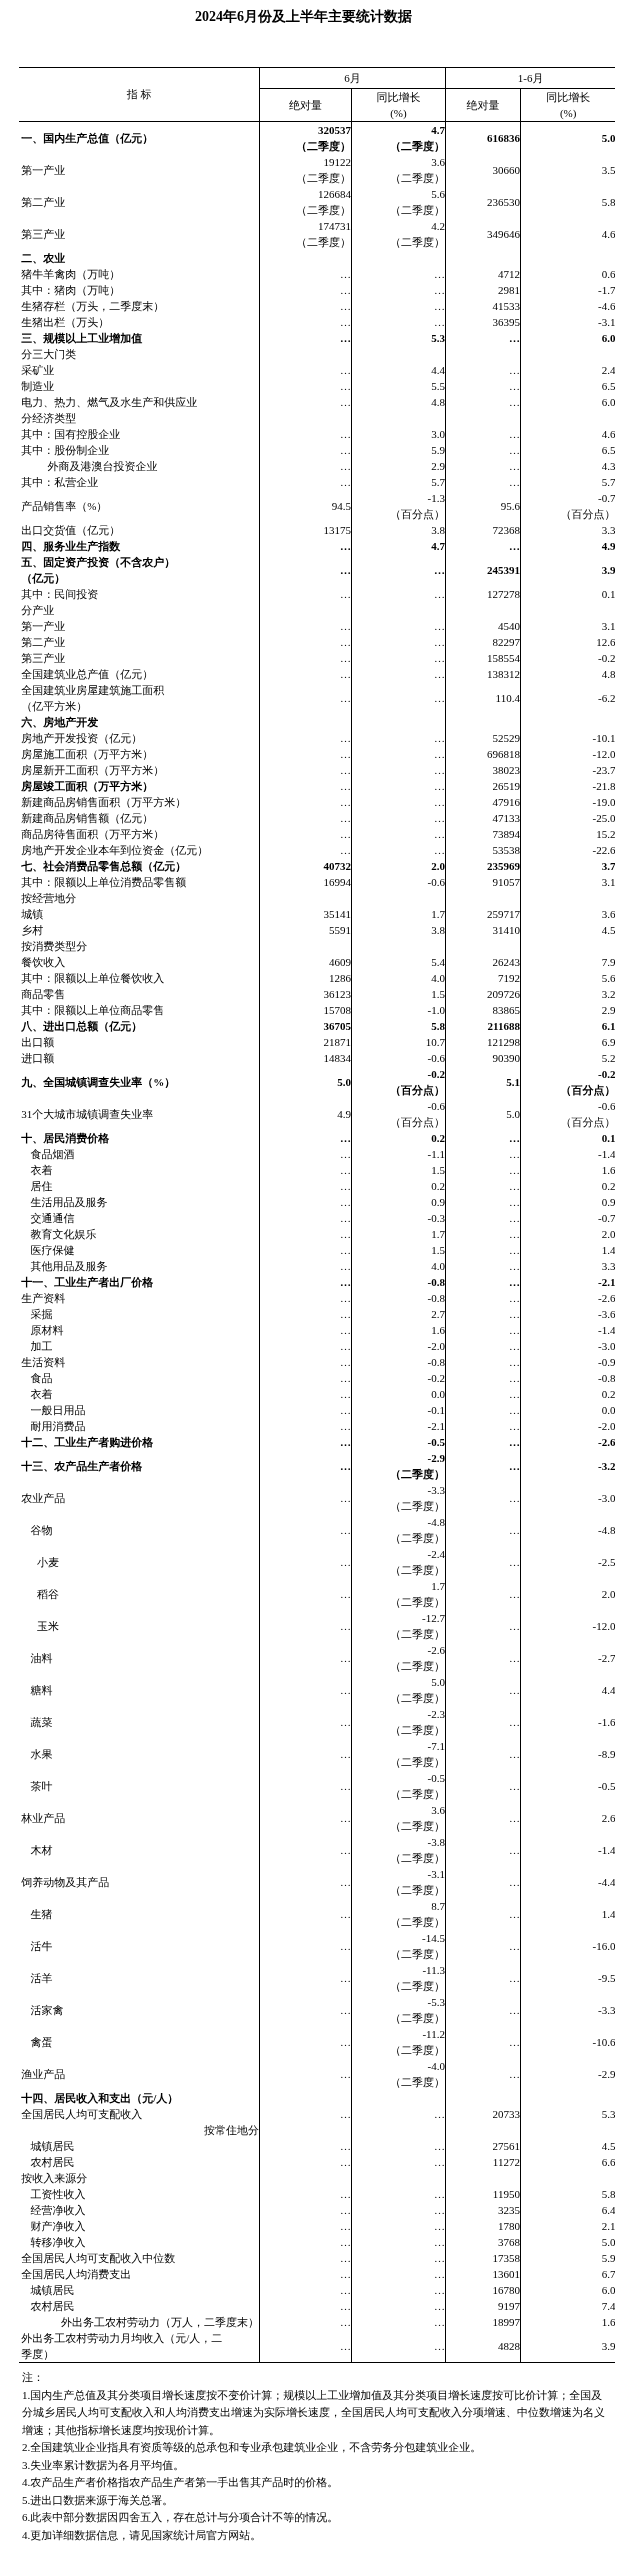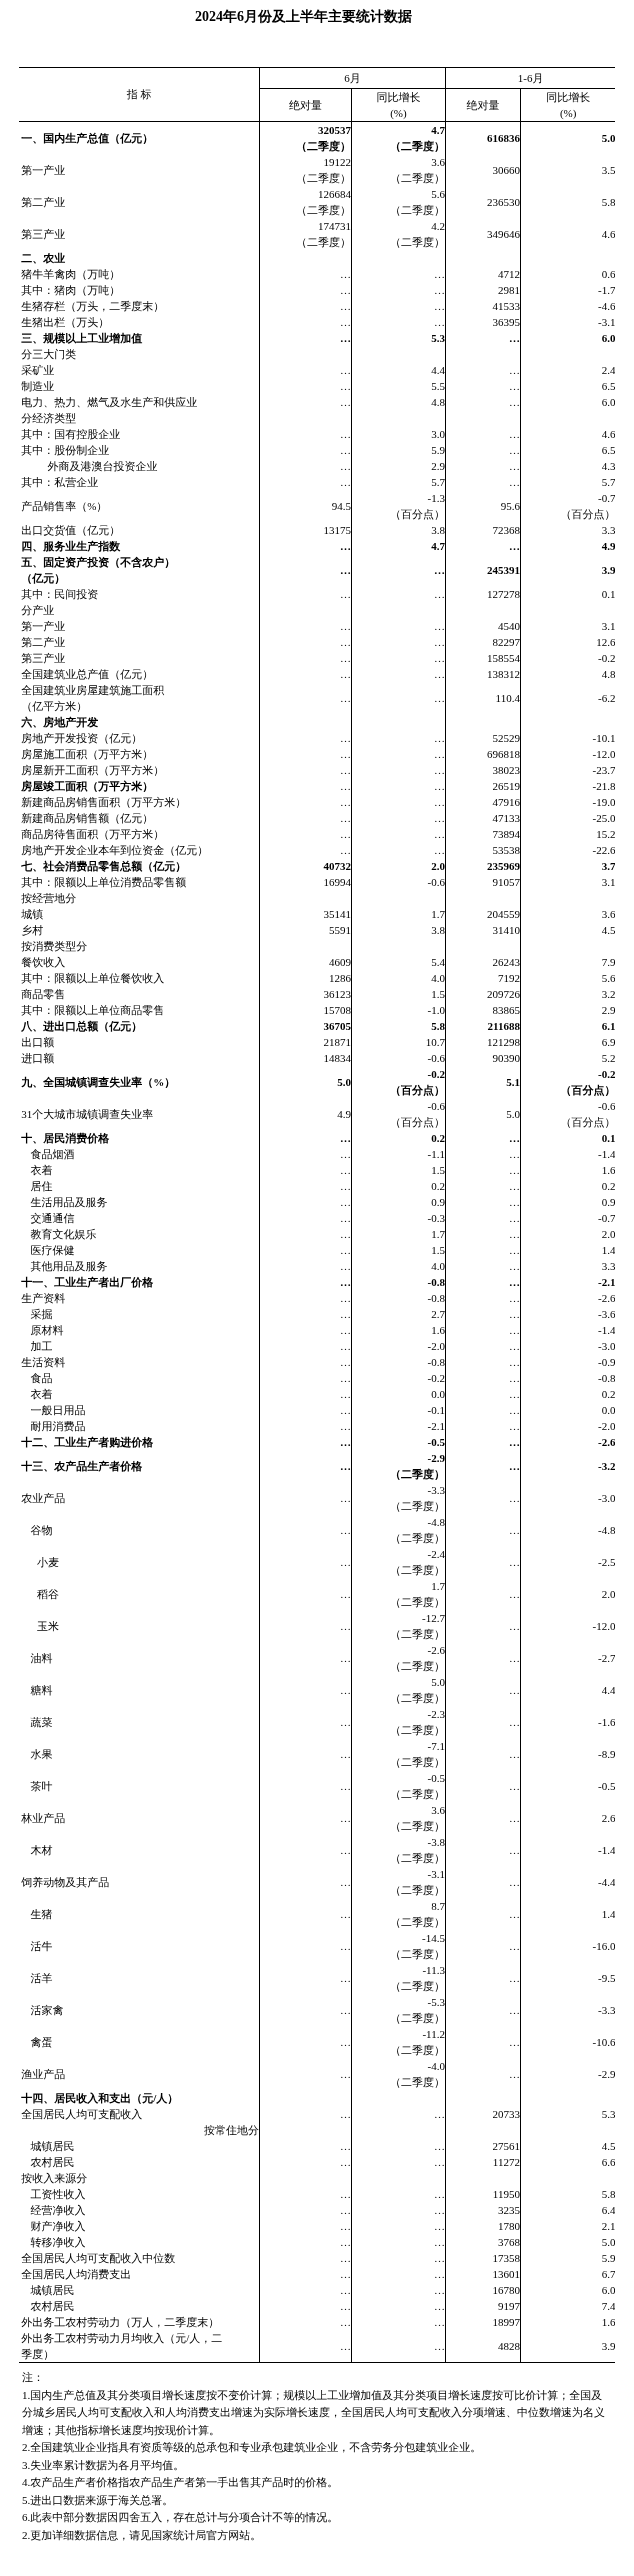--- a/index.html
+++ b/index.html
@@ -391,21 +391,21 @@
           <td class="lbl" style="padding-left: 1.8px;">按经营地分</td>
           <td class="val bl"></td>
           <td class="val bl"></td>
           <td class="val bl"></td>
           <td class="val bl"></td>
         </tr>
         <tr>
           <td class="lbl" style="padding-left: 1.8px;">城镇</td>
           <td class="val bl">35141</td>
           <td class="val bl">1.7</td>
-          <td class="val bl">204559</td>
+          <td class="val bl">259717</td>
           <td class="val bl">3.6</td>
         </tr>
         <tr>
           <td class="lbl" style="padding-left: 1.8px;">乡村</td>
           <td class="val bl">5591</td>
           <td class="val bl">3.8</td>
           <td class="val bl">31410</td>
           <td class="val bl">4.5</td>
         </tr>
         <tr>
@@ -874,21 +874,21 @@
           <td class="val bl">6.0</td>
         </tr>
         <tr>
           <td class="lbl" style="padding-left: 11px;">农村居民</td>
           <td class="val bl">…</td>
           <td class="val bl">…</td>
           <td class="val bl">9197</td>
           <td class="val bl">7.4</td>
         </tr>
         <tr>
-          <td class="lbl" style="padding-left: 1.8px;">外出务工农村劳动力（万人，二季度末）</td>
+          <td class="lbl" style="padding-left: 1.8px; text-align: right;">外出务工农村劳动力（万人，二季度末）</td>
           <td class="val bl">…</td>
           <td class="val bl">…</td>
           <td class="val bl">18997</td>
           <td class="val bl">1.6</td>
         </tr>
         <tr>
           <td class="lbl" style="padding-left: 1.8px;">外出务工农村劳动力月均收入（元/人，二
 季度）</td>
           <td class="val bl">…</td>
           <td class="val bl">…</td>
@@ -899,17 +899,17 @@
   </table>
 
   <div class="notes">
     <div class="note-line">注：</div>
   <div class="note-line">1.国内生产总值及其分类项目增长速度按不变价计算；规模以上工业增加值及其分类项目增长速度按可比价计算；全国及分城乡居民人均可支配收入和人均消费支出增速为实际增长速度，全国居民人均可支配收入分项增速、中位数增速为名义增速；其他指标增长速度均按现价计算。</div>
       <div class="note-line">2.全国建筑业企业指具有资质等级的总承包和专业承包建筑业企业，不含劳务分包建筑业企业。</div>
       <div class="note-line">3.失业率累计数据为各月平均值。</div>
       <div class="note-line">4.农产品生产者价格指农产品生产者第一手出售其产品时的价格。</div>
       <div class="note-line">5.进出口数据来源于海关总署。</div>
       <div class="note-line">6.此表中部分数据因四舍五入，存在总计与分项合计不等的情况。</div>
-      <div class="note-line">2.更加详细数据信息，请见国家统计局官方网站。</div>
+      <div class="note-line">4.更加详细数据信息，请见国家统计局官方网站。</div>
     </div>
 
 </div>
 
 
 </body></html>

